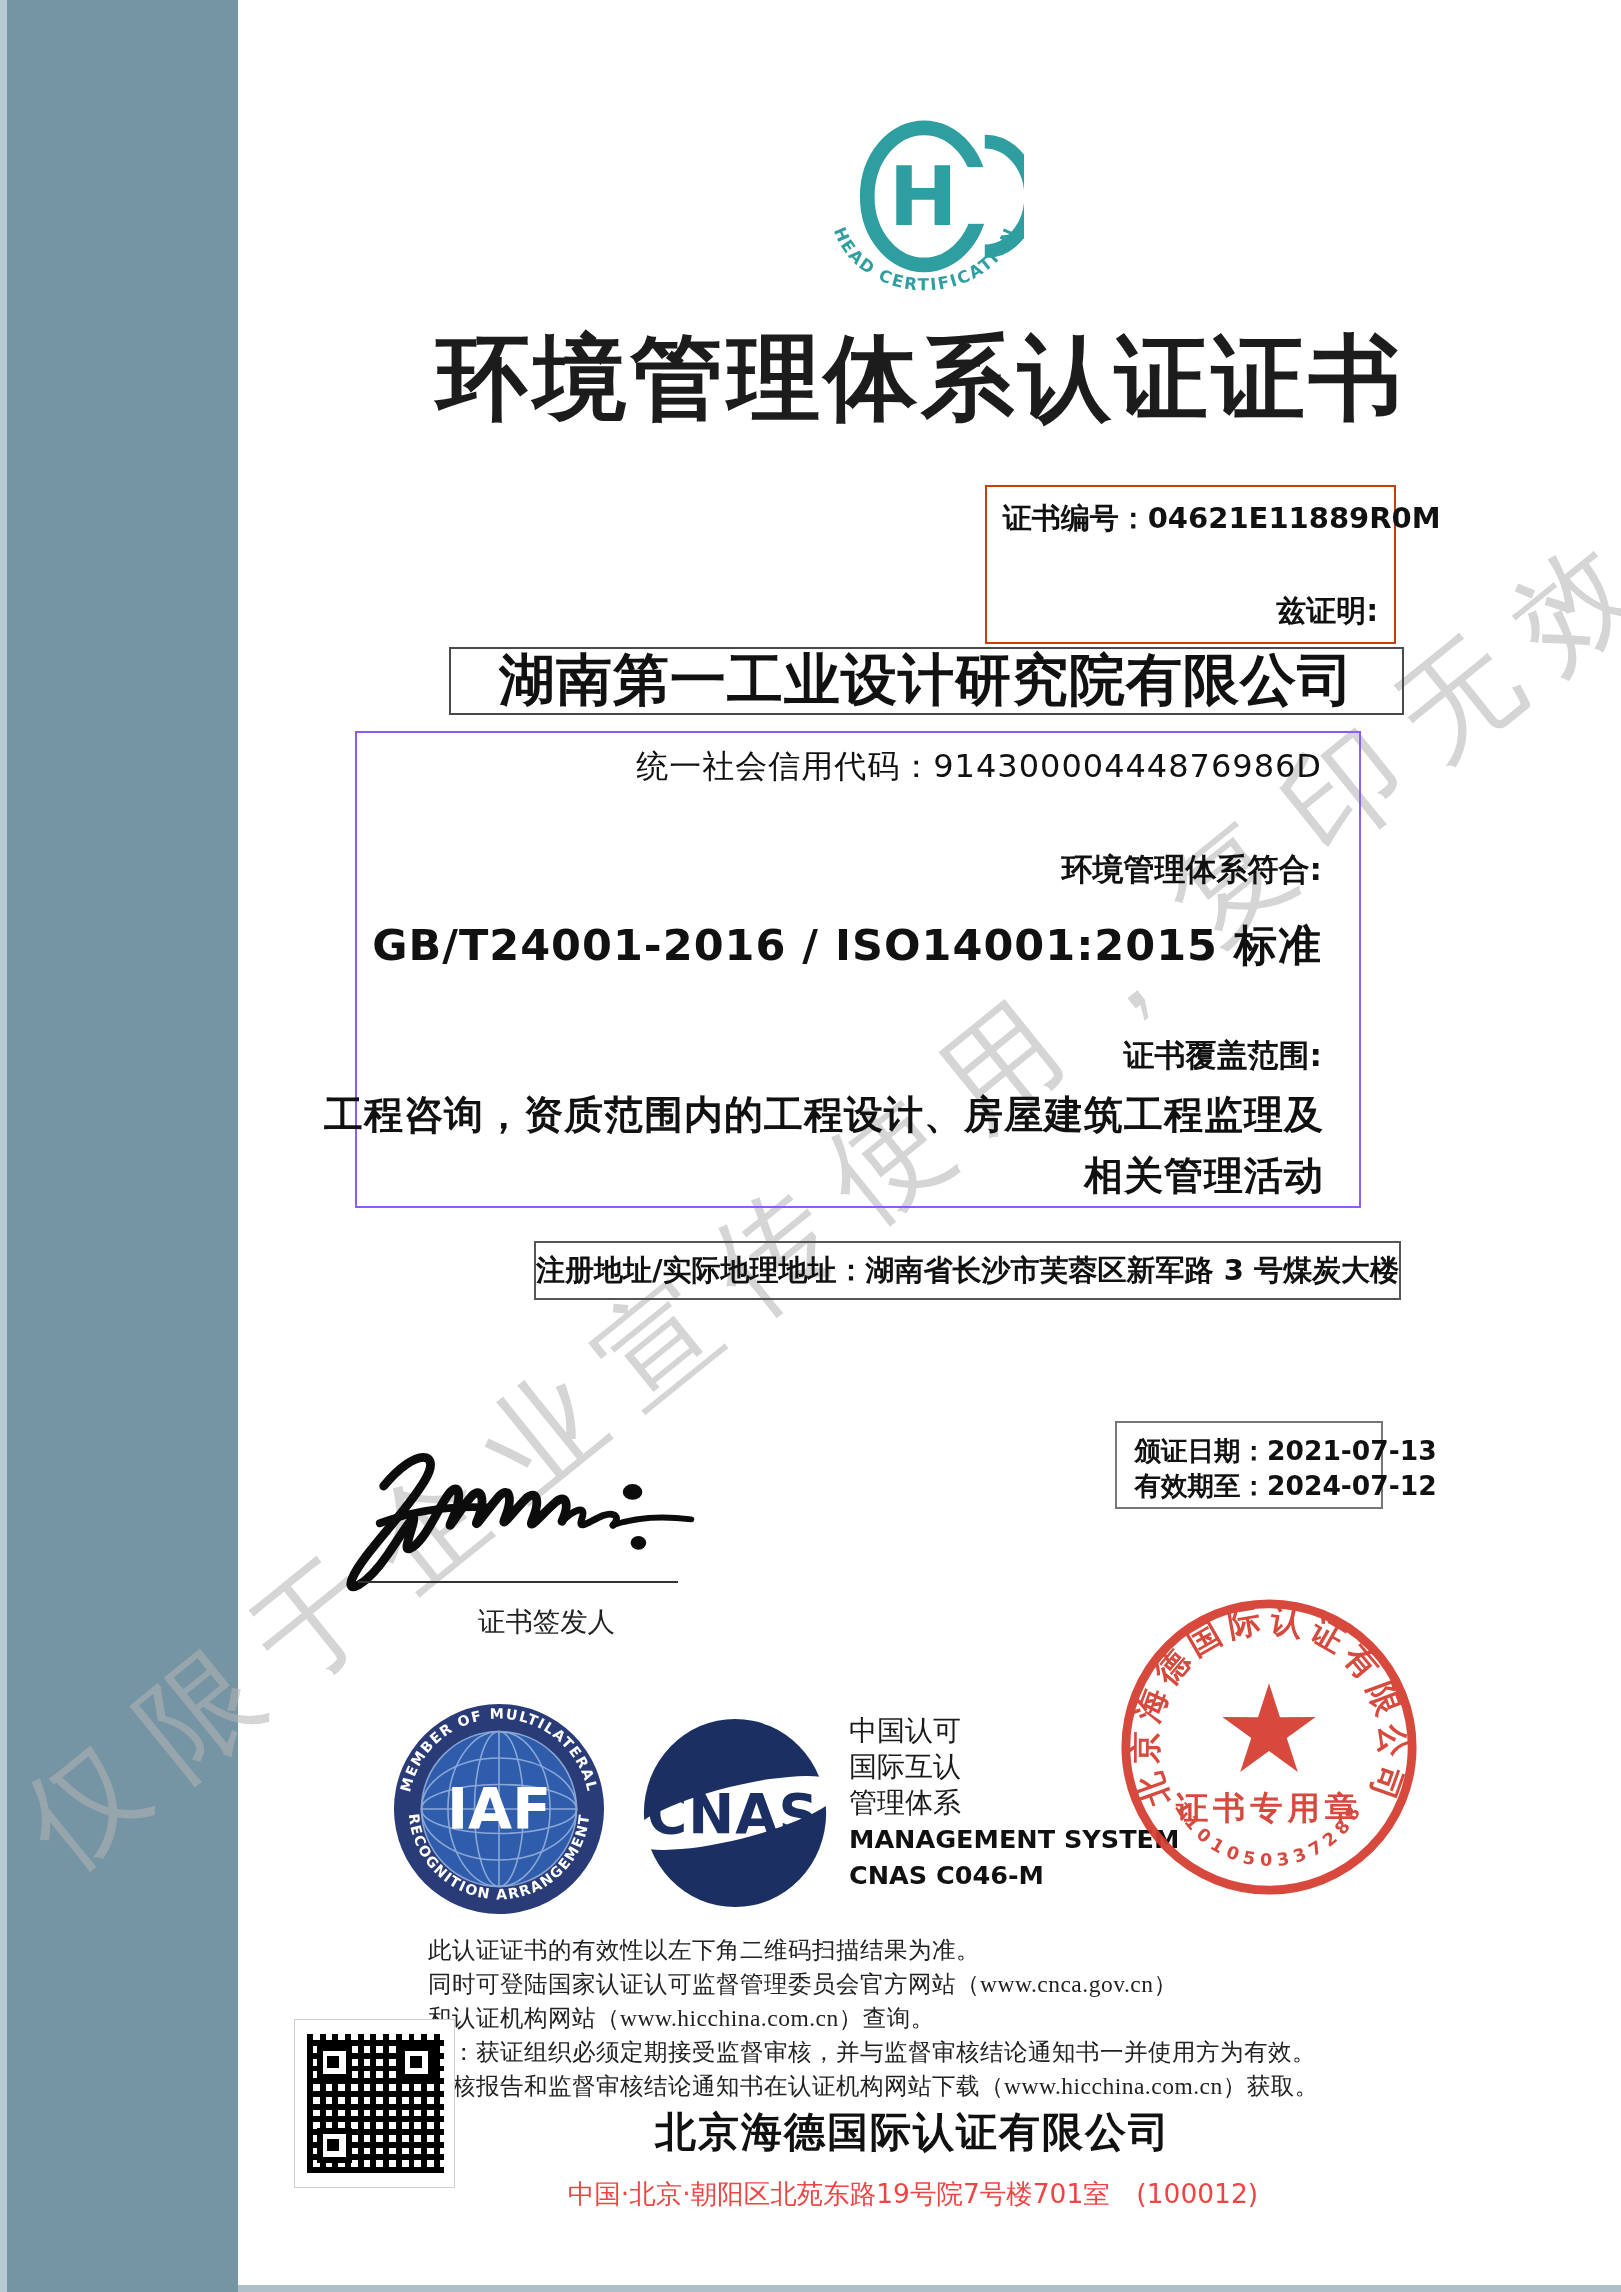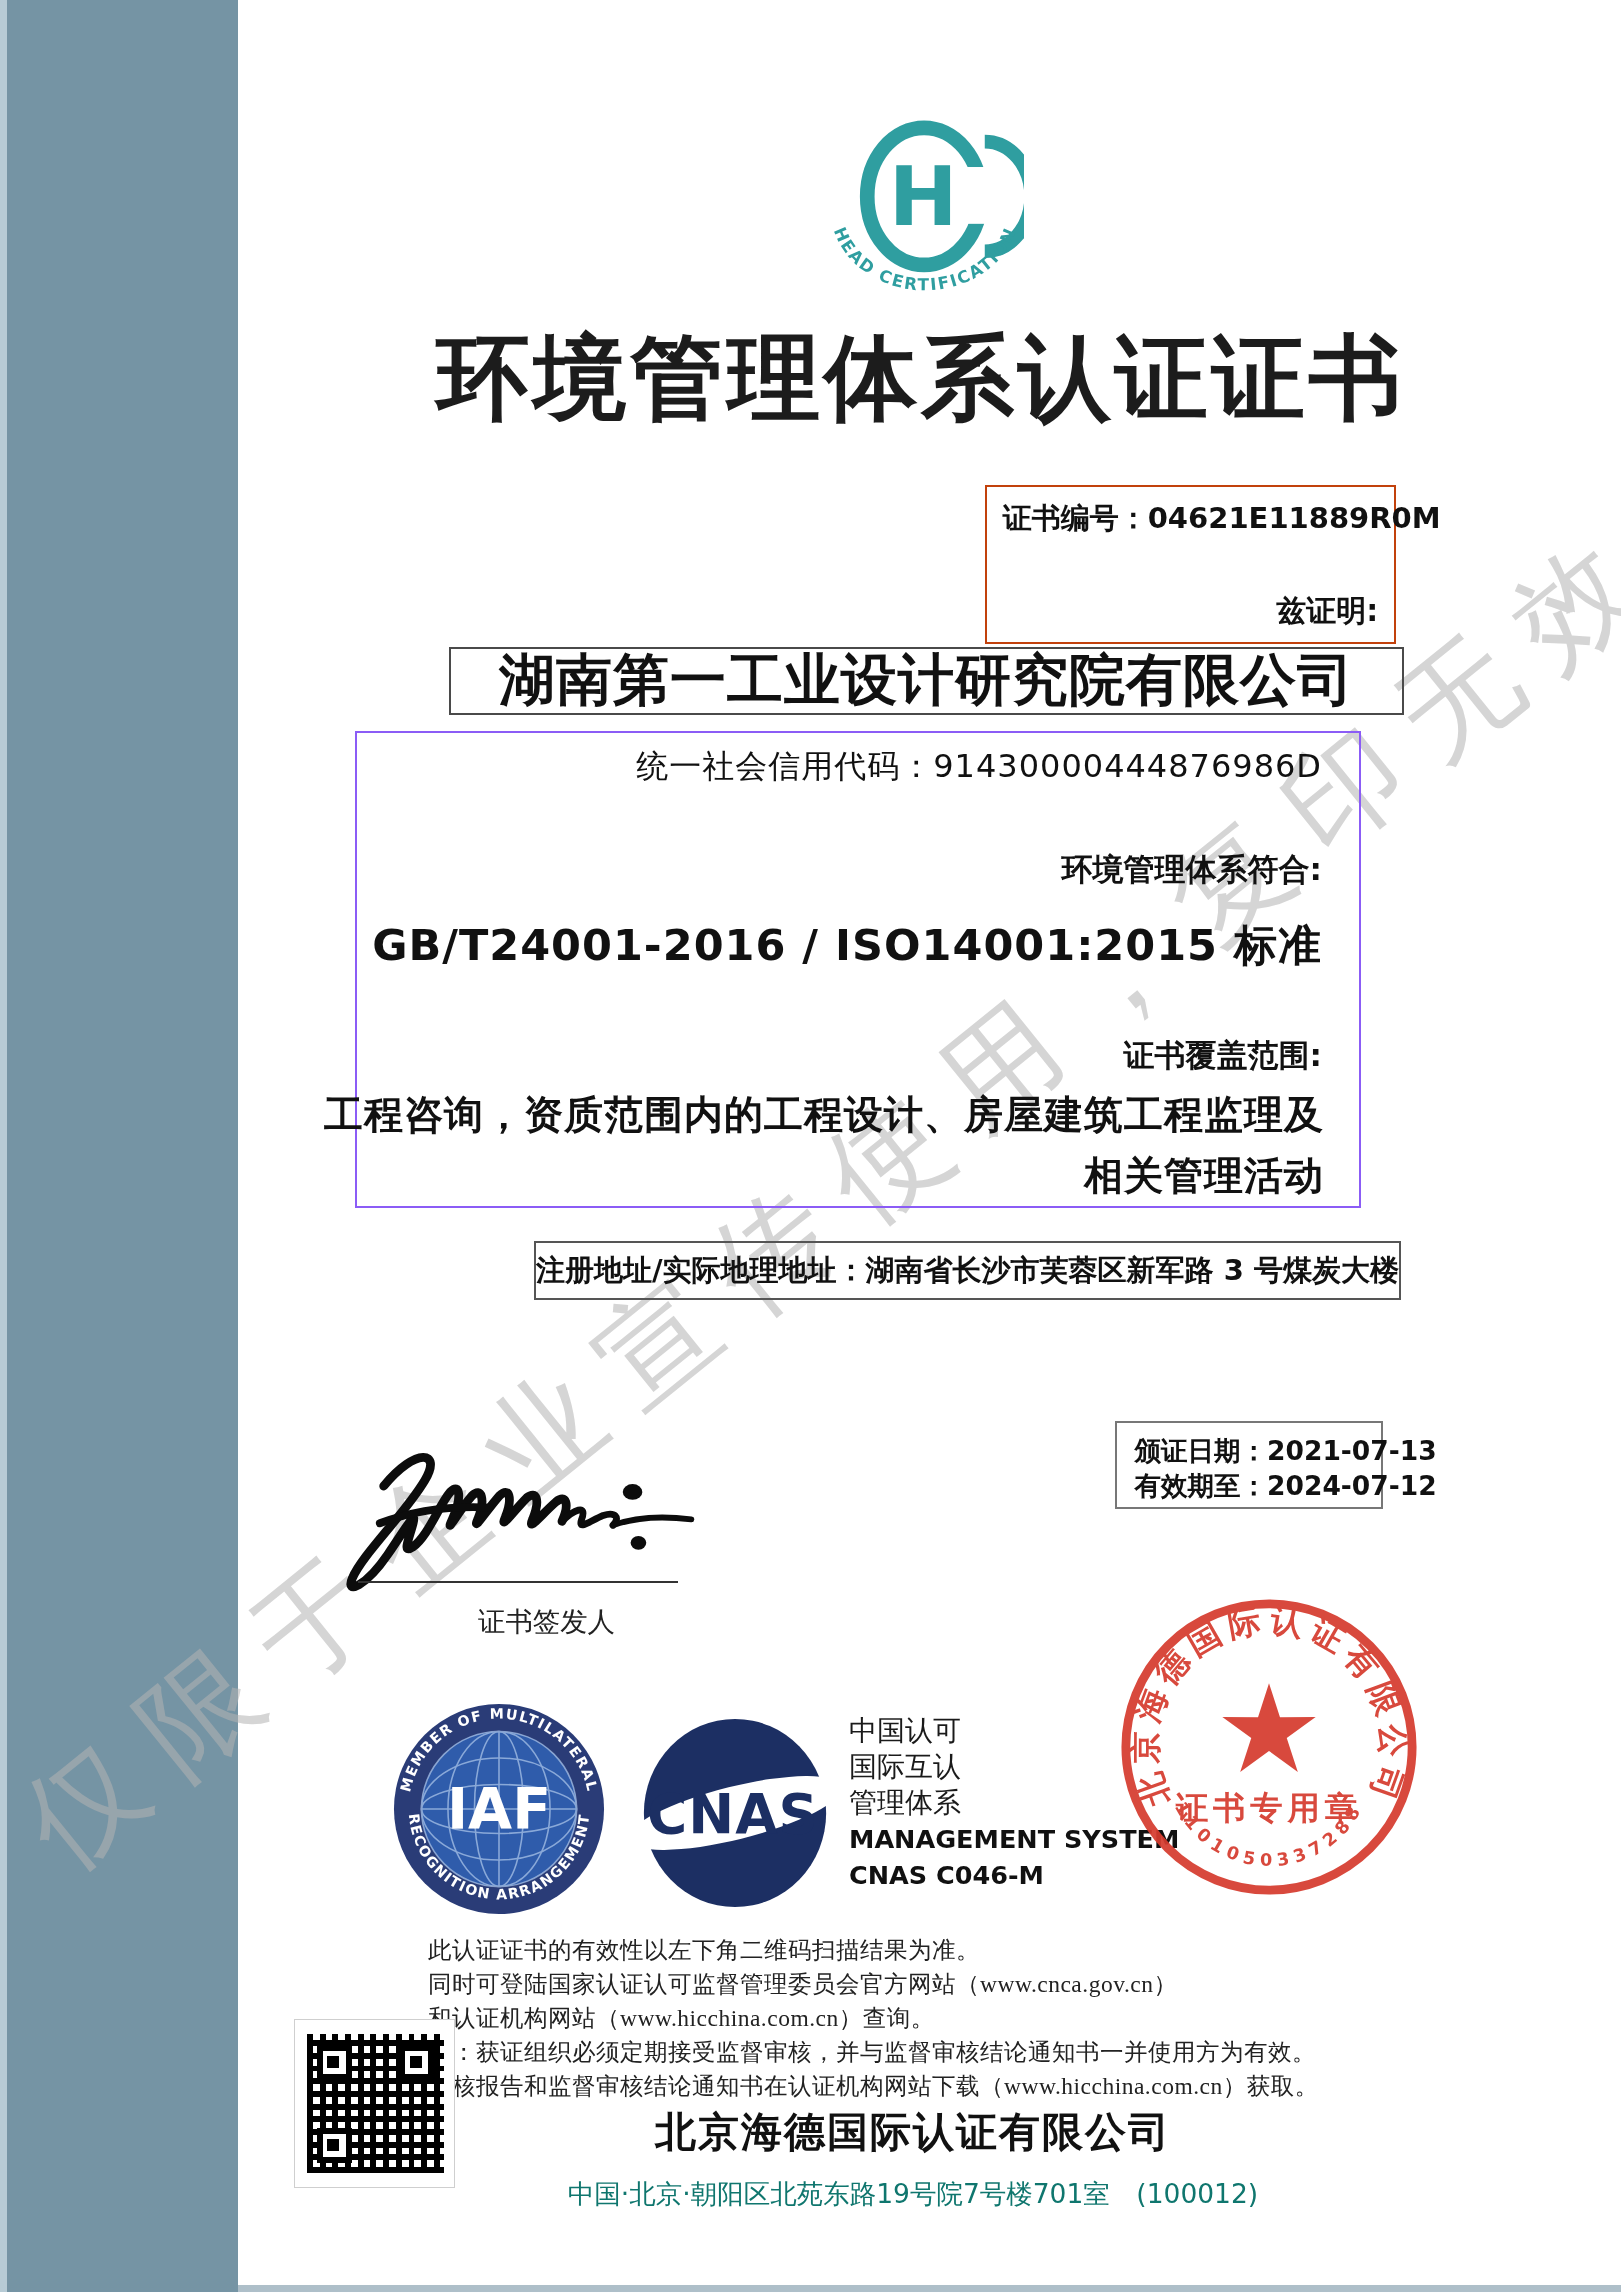--- a/index.html
+++ b/index.html
@@ -71,21 +71,21 @@
         background:
          repeating-linear-gradient(0deg,#000 0 5.9px,transparent 5.9px 12.7px),
          repeating-linear-gradient(90deg,#000 0 5.9px,#fff 5.9px 12.7px);}
   .qr-finder{position:absolute;width:35px;height:35px;background:#fff;border:6.9px solid #000;box-sizing:border-box;}
   .qr-finder::after{content:"";position:absolute;left:4.9px;top:4.9px;width:11.8px;height:11.8px;background:#000;}
   .qr-f1{left:9.8px;top:11.8px;} .qr-f2{right:9.8px;top:11.8px;} .qr-f3{left:9.8px;bottom:9.8px;}
   
   .issuer-name{position:absolute;left:227px;top:2105px;width:1372px;text-align:center;
         font-size:41px;font-weight:900;letter-spacing:2px;}
   .issuer-addr{position:absolute;left:227px;top:2176px;width:1372px;text-align:center;
-        font-size:26.5px;font-weight:500;color:#0f766e;}
+        font-size:26.5px;font-weight:500;color:#ef4444;}
   .bottom-strip{position:absolute;left:238px;top:2285px;width:1383px;height:7.8px;background:#aebfc9;} 
   svg text{font-family:"DejaVu Sans","Liberation Sans",sans-serif;}
 </style>
 </head>
 <body>
 
 <div class="page">
 
   <div class="sidebar">
     <div class="sidebar-edge"></div>

